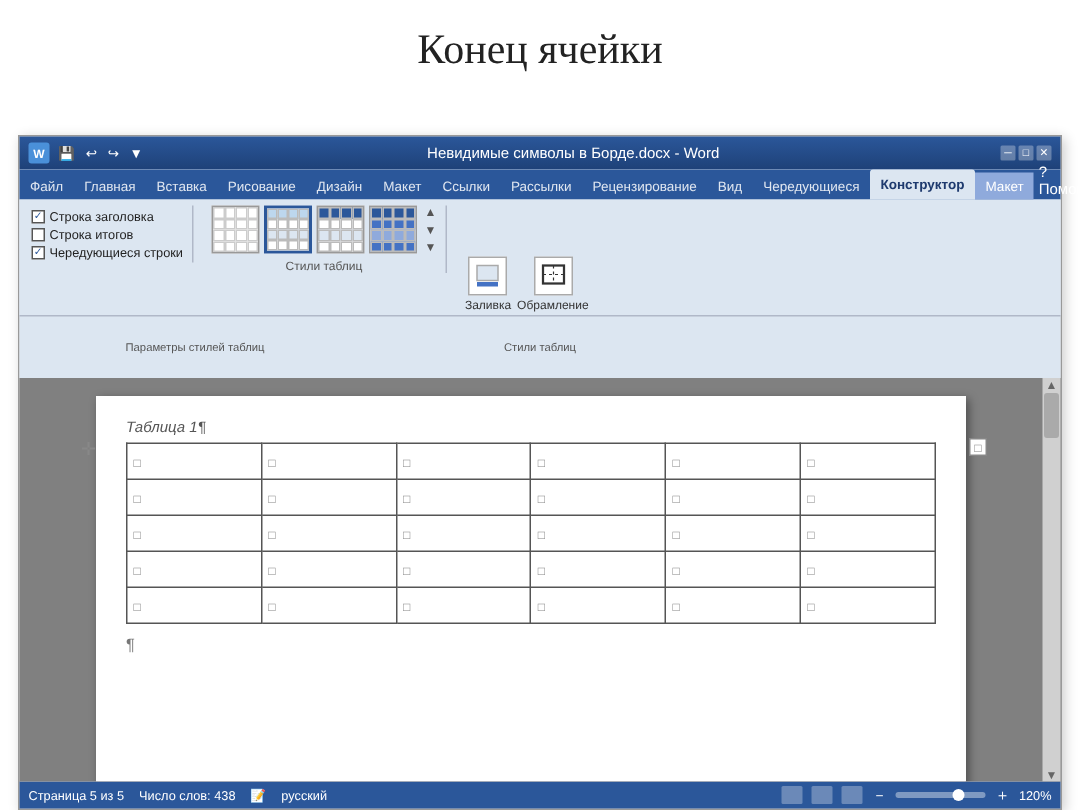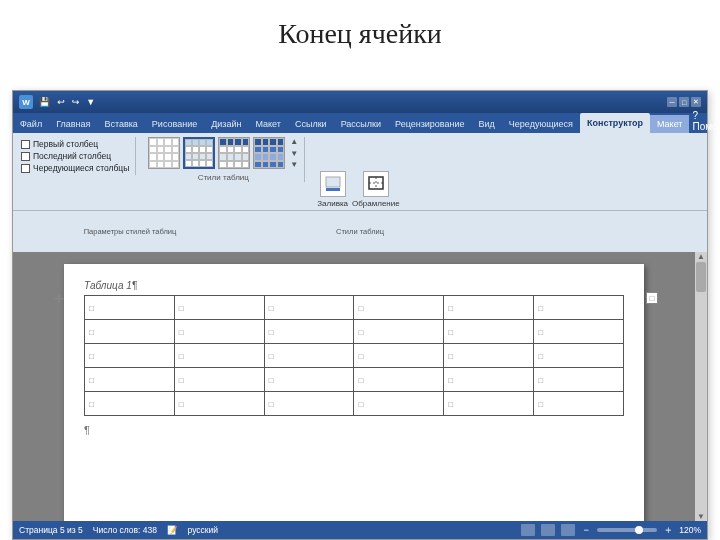--- a/index.html
+++ b/index.html
@@ -398,20 +398,21 @@
   <div class="title-bar">
     <div class="title-bar-left">
       <div class="title-bar-icon">W</div>
       <div class="quick-access">
         <span class="qa-btn">💾</span>
         <span class="qa-btn">↩</span>
         <span class="qa-btn">↪</span>
         <span class="qa-btn">▼</span>
       </div>
     </div>
+    <div class="title-center">Невидимые символы в Борде.docx - Word</div>
     <div class="title-bar-controls">
       <div class="tb-btn">─</div>
       <div class="tb-btn">□</div>
       <div class="tb-btn">✕</div>
     </div>
   </div>
 
   <div class="ribbon">
     <div class="ribbon-tabs">
       <div class="ribbon-tab">Файл</div>
@@ -428,35 +429,35 @@
       <div class="ribbon-tab active">Конструктор</div>
       <div class="ribbon-tab layout-tab">Макет</div>
       <div class="ribbon-top-right">
         <span class="help-btn">? Помощь</span>
 
       </div>
     </div>
 
     <div class="ribbon-body">
 
-
       <div class="checkbox-group">
         <div class="checkbox-row">
-          <div class="cb-box"></div>
-          <span>Первый столбец</span>
+          <div class="cb-box cb-checked"></div>
+          <span>Строка заголовка</span>
         </div>
         <div class="checkbox-row">
           <div class="cb-box"></div>
-          <span>Последний столбец</span>
+          <span>Строка итогов</span>
         </div>
         <div class="checkbox-row">
-          <div class="cb-box"></div>
-          <span>Чередующиеся столбцы</span>
+          <div class="cb-box cb-checked"></div>
+          <span>Чередующиеся строки</span>
         </div>
       </div>
+
 
       <div class="styles-group">
         <div class="style-previews">
 
           <div class="style-preview no-header">
             <div class="sp-cell white"></div>
               <div class="sp-cell white"></div>
               <div class="sp-cell white"></div>
               <div class="sp-cell white"></div>
             <div class="sp-cell white"></div>

